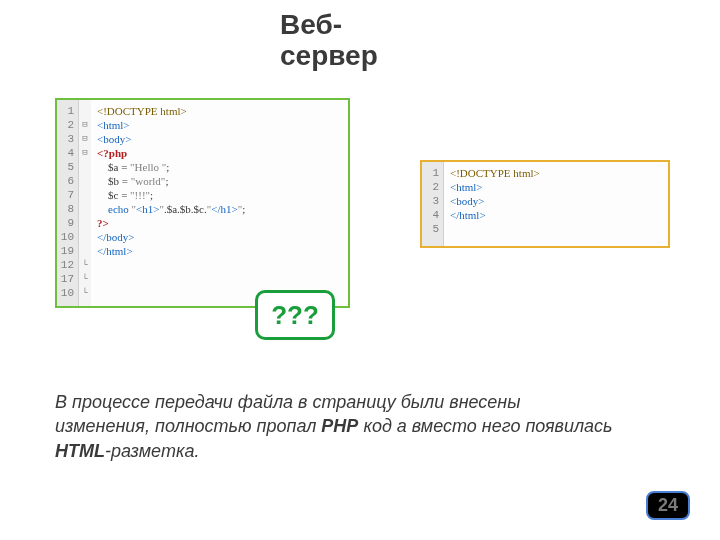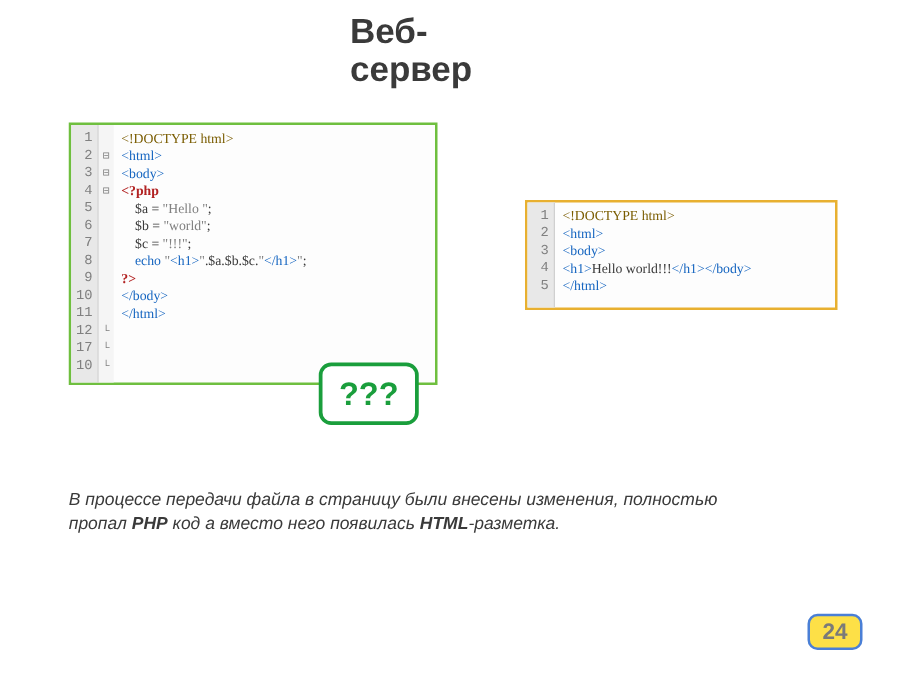--- a/index.html
+++ b/index.html
@@ -89,57 +89,57 @@
     font-weight: bold;
     display: flex;
     align-items: center;
     justify-content: center;
   }
   .para {
     position: absolute;
     top: 390px;
     left: 55px;
     width: 560px;
-    font-size: 14px;
+    font-size: 18px;
     font-style: italic;
     color: #3a3a3a;
     line-height: 1.35;
   }
   .para b { font-weight: bold; }
   .page-num {
     position: absolute;
     bottom: 20px;
     right: 30px;
     border: 2px solid #4a7fd6;
     border-radius: 8px;
     padding: 2px 10px;
     font-size: 18px;
     font-weight: bold;
     color: #7a7a7a;
-    background: #fde047;
+    background: #000000;
   }
 </style>
 </head>
 <body>
 
 <div class="title">Веб-сервер</div>
 
 <div class="code-box code-left">
   <div class="gutter" id="lg-left">
       <div>1</div>
       <div>2</div>
       <div>3</div>
       <div>4</div>
       <div>5</div>
       <div>6</div>
       <div>7</div>
       <div>8</div>
       <div>9</div>
       <div>10</div>
-      <div>11</div>
+      <div>19</div>
       <div>12</div>
       <div>17</div>
       <div>10</div>
     </div>
   <div class="fold-col" id="fc-left">
       <div>&nbsp;</div>
       <div>⊟</div>
       <div>⊟</div>
       <div>⊟</div>
       <div>&nbsp;</div>
@@ -157,21 +157,21 @@
 </div>
 
 <div class="code-box code-right">
   <div class="gutter" id="lg-right">
       <div>1</div>
       <div>2</div>
       <div>3</div>
       <div>4</div>
       <div>5</div>
     </div>
-  <div class="code-body" id="cb-right"><div><span class="c-brn">&lt;!DOCTYPE html&gt;</span></div><div><span class="c-tag">&lt;html&gt;</span></div><div><span class="c-tag">&lt;body&gt;</span></div><div><span class="c-tag">&lt;h1&gt;</span><span class="c-var">Hello world!!!</span><span class="c-tag">&lt;/h1&gt;&lt;/body&gt;</span></div><div><span class="c-tag">&lt;/html&gt;</span></div></div>
+  <div class="code-body" id="cb-right"><div><span class="c-brn">&lt;!DOCTYPE html&gt;</span></div><div><span class="c-tag">&lt;html&gt;</span></div><div><span class="c-tag">&lt;body&gt;</span></div><div><span class="c-tag">&lt;/html&gt;</span></div></div>
 </div>
 
 <div class="q-box">???</div>
 
 <div class="para">
   <span>В процессе передачи файла в страницу были внесены изменения, полностью пропал </span><b>PHP</b><span> код а вместо него появилась </span><b>HTML</b><span>-разметка.</span>
 </div>
 
 <div class="page-num">24</div>
 

